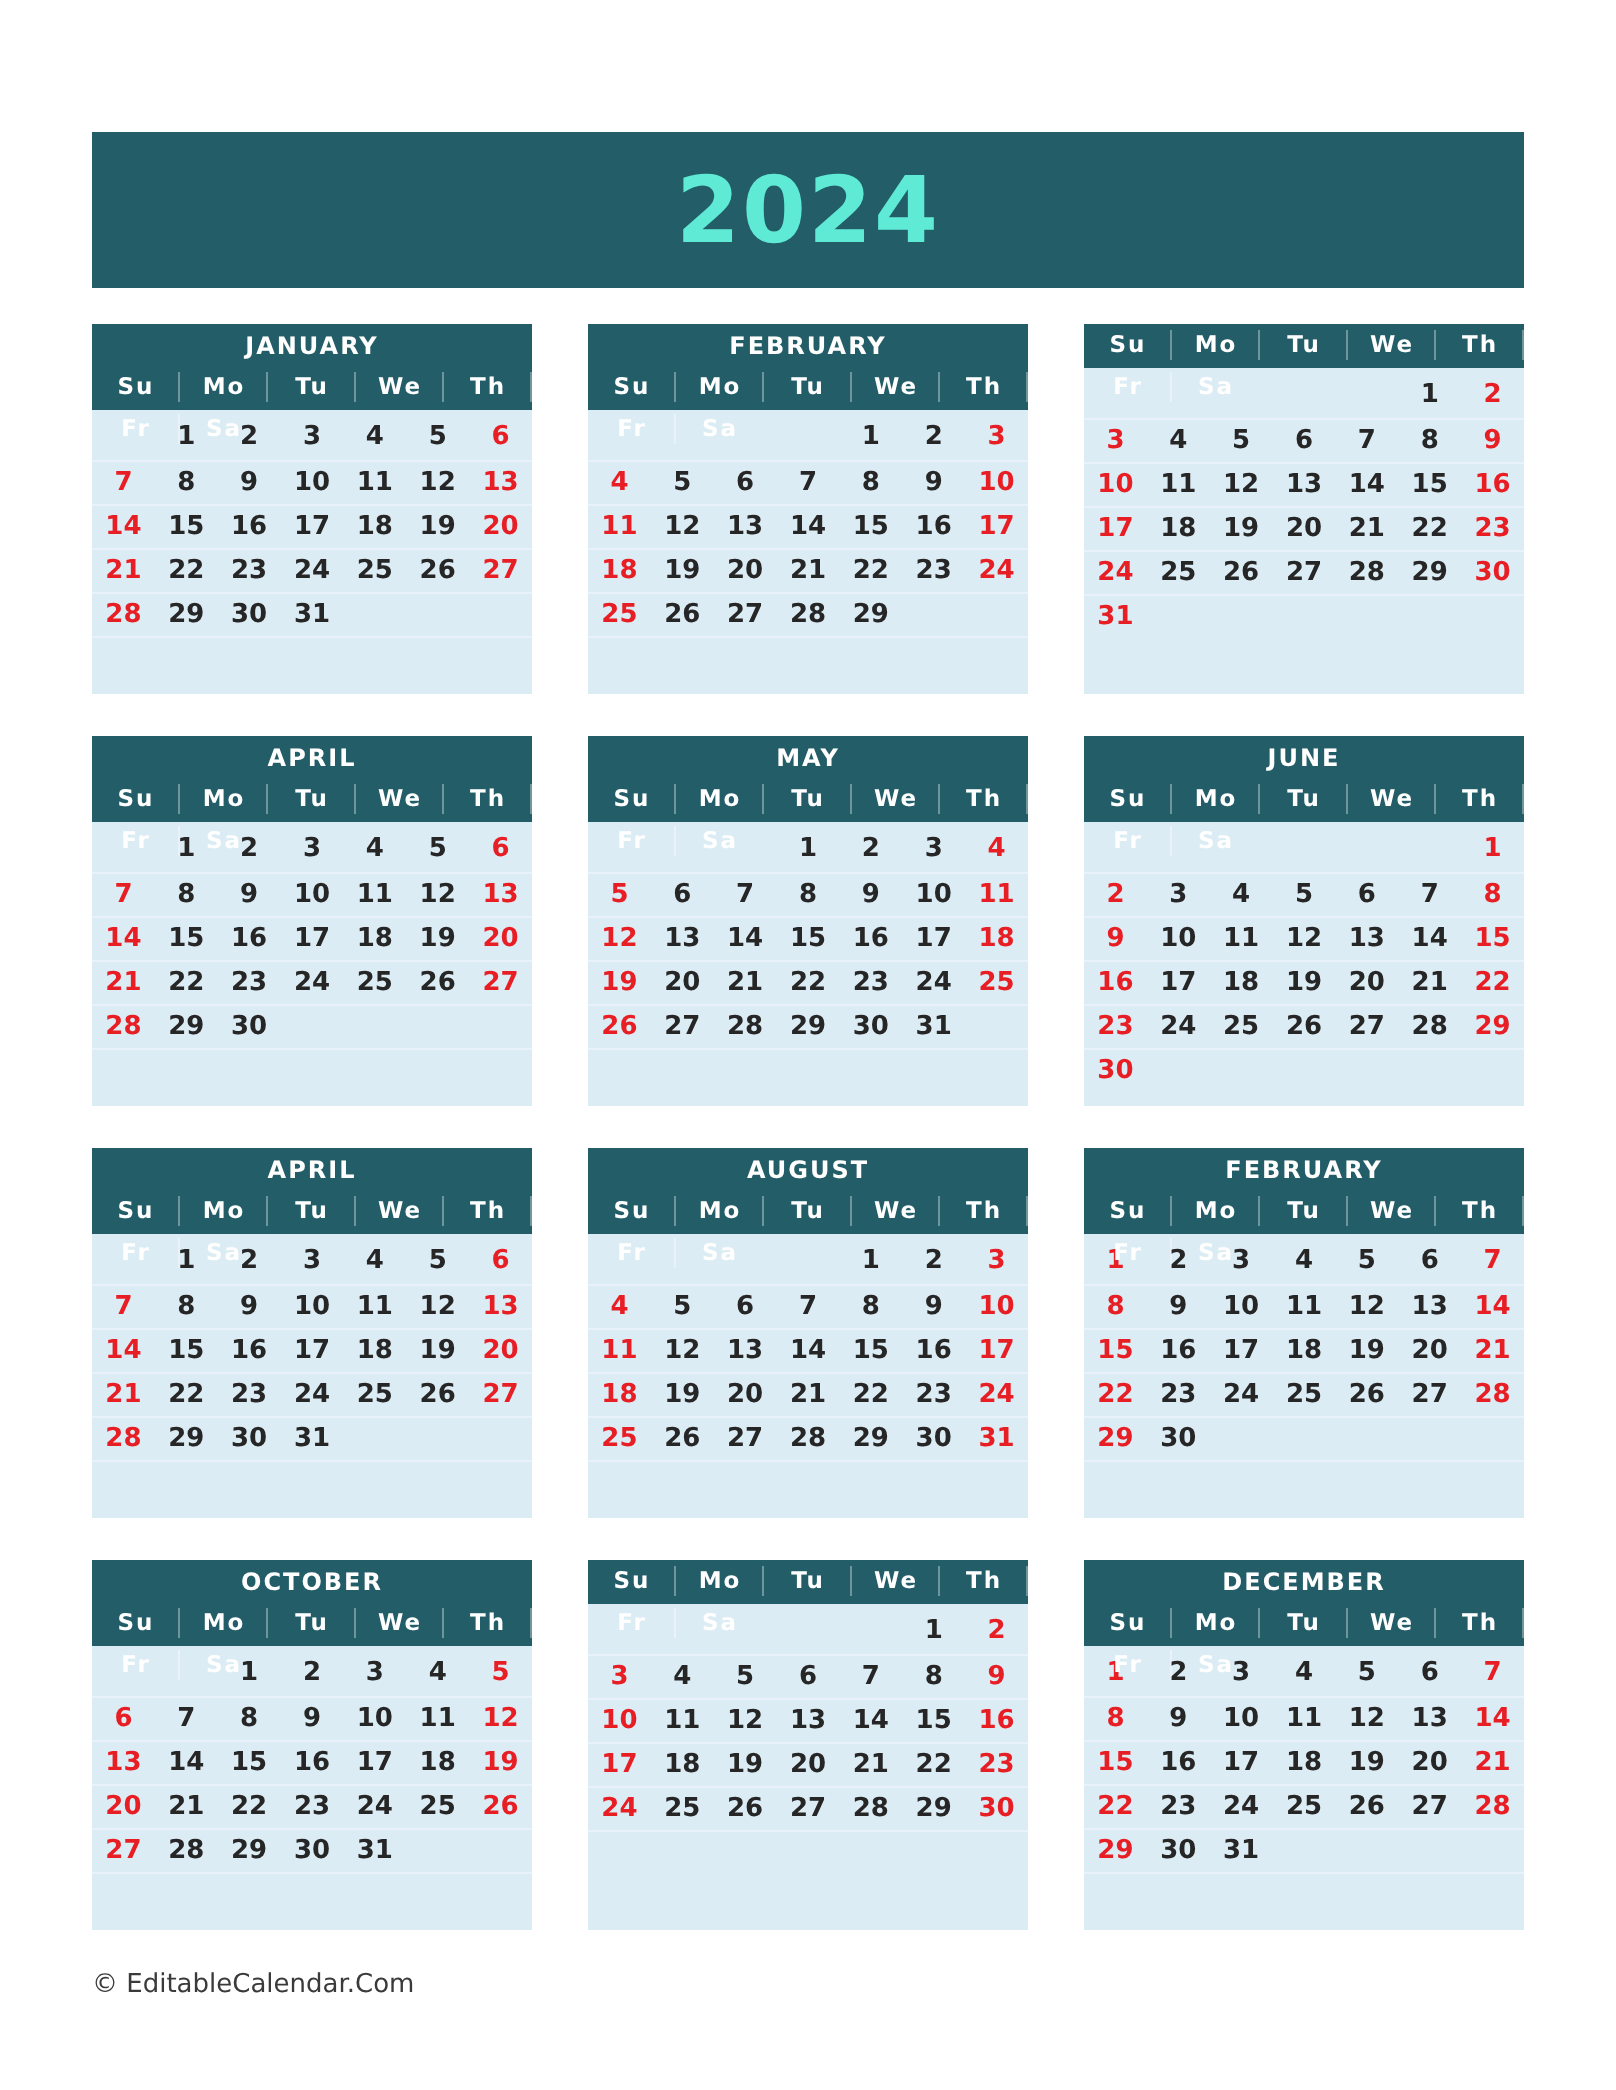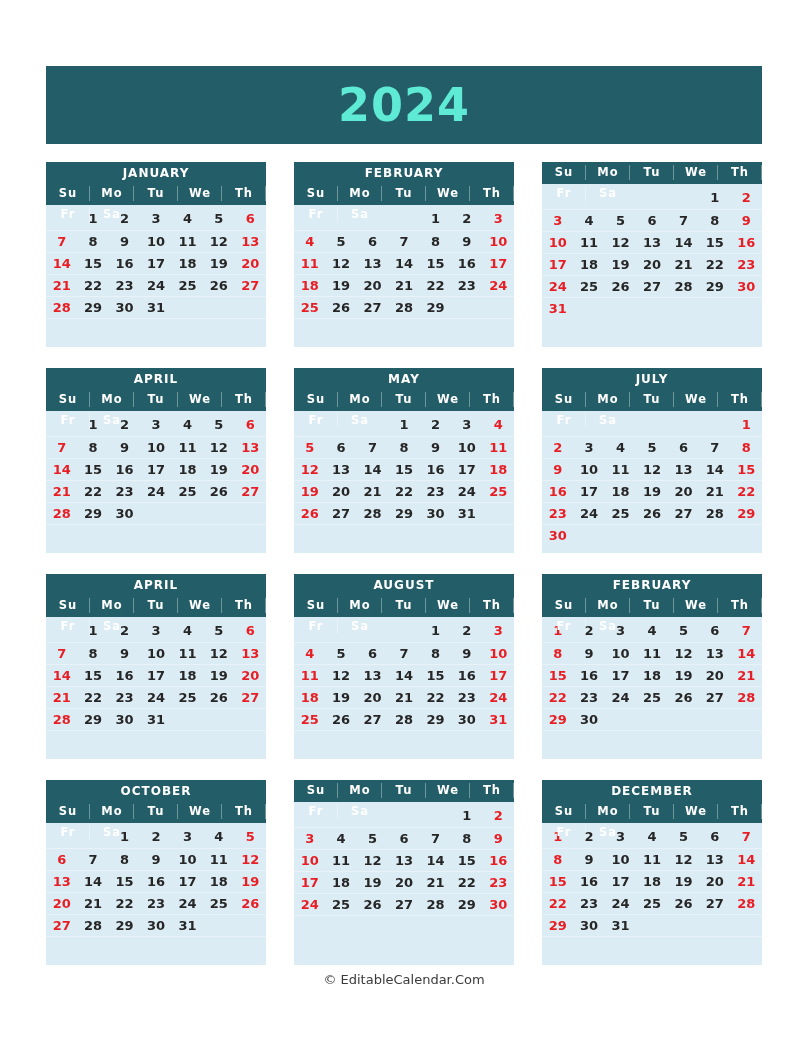--- a/index.html
+++ b/index.html
@@ -84,22 +84,21 @@
     font-size:13px;
     font-weight:bold;
     color:var(--text);
     text-align:center;
     line-height:22px;
     border-top:1px solid rgba(255,255,255,0.35);
   }
   .cell.row-first{border-top:none;}
   .cell.weekend{color:var(--red);}
   .footer{
-    margin-top:7px;
-    text-align:center;
+    margin-top:20px;
     font-size:13px;
     color:#3a3a3a;
   }
 </style>
 </head>
 <body>
 
 <div class="title-bar">
   <div class="year">2024</div>
 </div>
@@ -383,21 +382,21 @@
         <div class="cell"></div>
         <div class="cell"></div>
         <div class="cell"></div>
         <div class="cell"></div>
         <div class="cell"></div>
         <div class="cell weekend"></div>
       </div>
   </div>
 
   <div class="month">
-    <div class="month-name">JULY</div>
+    <div class="month-name">JUNE</div>
     <div class="day-headers">
         <div class="dh">Su</div>
         <div class="dh">Mo</div>
         <div class="dh">Tu</div>
         <div class="dh">We</div>
         <div class="dh">Th</div>
         <div class="dh">Fr</div>
         <div class="dh">Sa</div>
       </div>
     <div class="weeks">

